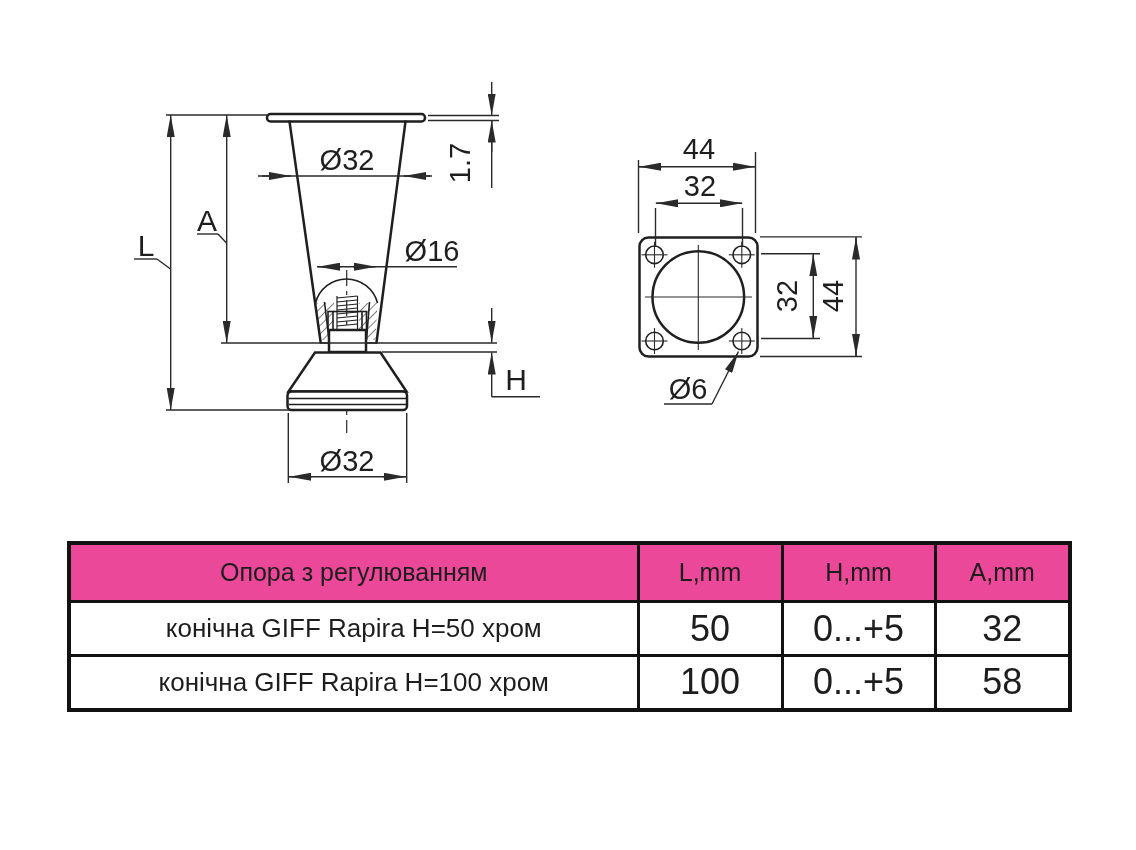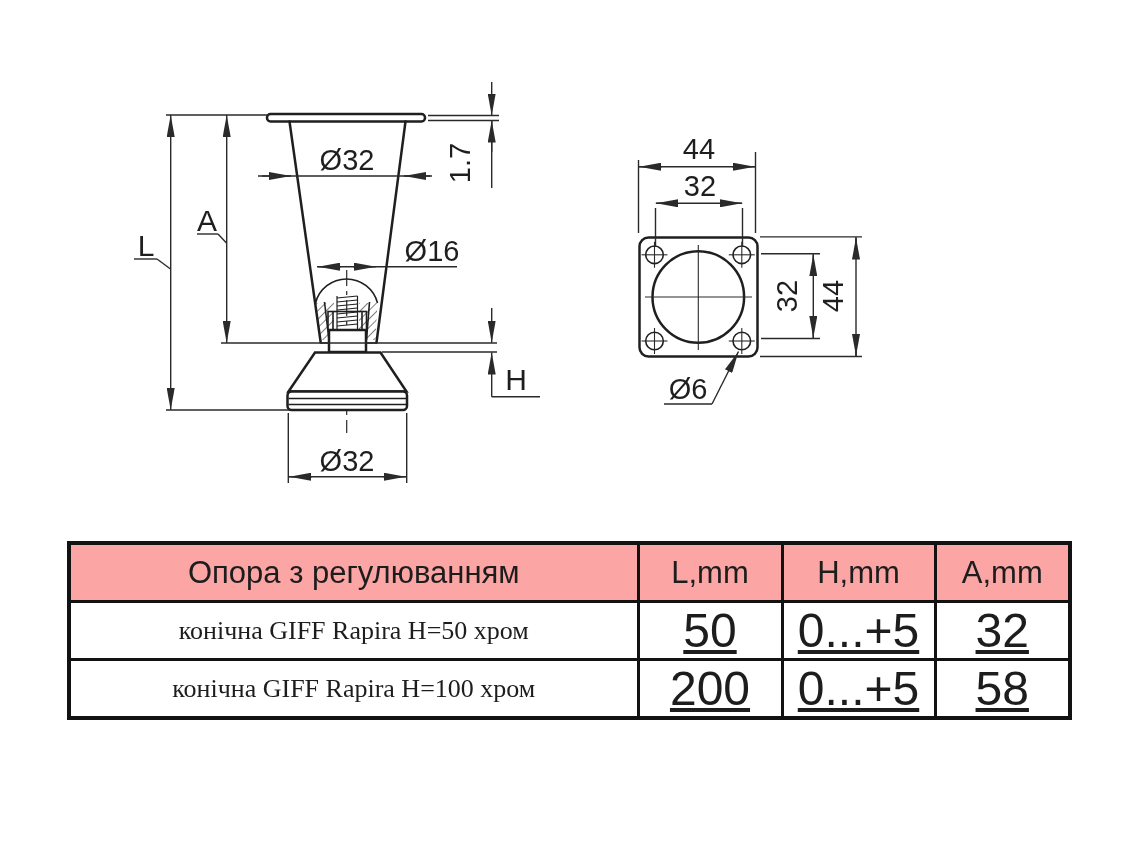--- a/index.html
+++ b/index.html
@@ -13,23 +13,23 @@
   .cl{stroke:#2a2a2a;stroke-width:1.2;fill:none;stroke-dasharray:16 5 4 5;}
   .coil{stroke:#1f1f1f;stroke-width:1.2;fill:none;}
   .dimtxt{font-size:29px;}
   .biglbl{font-size:30px;}
   
   .table-wrap{position:absolute;left:67px;top:541px;}
   table.spec{border-collapse:collapse;table-layout:fixed;width:1001px;
              border:4px solid #121212;color:#1d1d1d;}
   table.spec td{border:3px solid #121212;text-align:center;vertical-align:middle;
                 padding:0;overflow:hidden;}
-  tr.head td{background:#fca5a5;font-size:31px;height:55px;}
-  td.name{font-size:26px;font-family:Liberation Serif, serif;}
-  td.num{font-size:48px;text-decoration:underline;}
+  tr.head td{background:#ec4899;font-size:25px;height:55px;}
+  td.name{font-size:26px;}
+  td.num{font-size:36px;}
   tr.r{height:54px;}
 </style>
 </head>
 <body>
 
 <div class="canvas">
 
   <svg width="1136" height="535" viewBox="0 0 1136 535">
     <defs>
       <marker id="arr" viewBox="0 0 22 8" refX="22" refY="4" markerWidth="22" markerHeight="8" orient="auto" markerUnits="userSpaceOnUse">
@@ -239,21 +239,21 @@
           <td>A,mm</td>
         </tr>
         <tr class="r">
           <td class="name">конічна GIFF Rapira H=50 хром</td>
           <td class="num">50</td>
           <td class="num">0...+5</td>
           <td class="num">32</td>
         </tr>
         <tr class="r">
           <td class="name">конічна GIFF Rapira H=100 хром</td>
-          <td class="num">200</td>
+          <td class="num">100</td>
           <td class="num">0...+5</td>
           <td class="num">58</td>
         </tr>
       </tbody>
     </table>
   </div>
 
 </div>
 
 </body></html>

